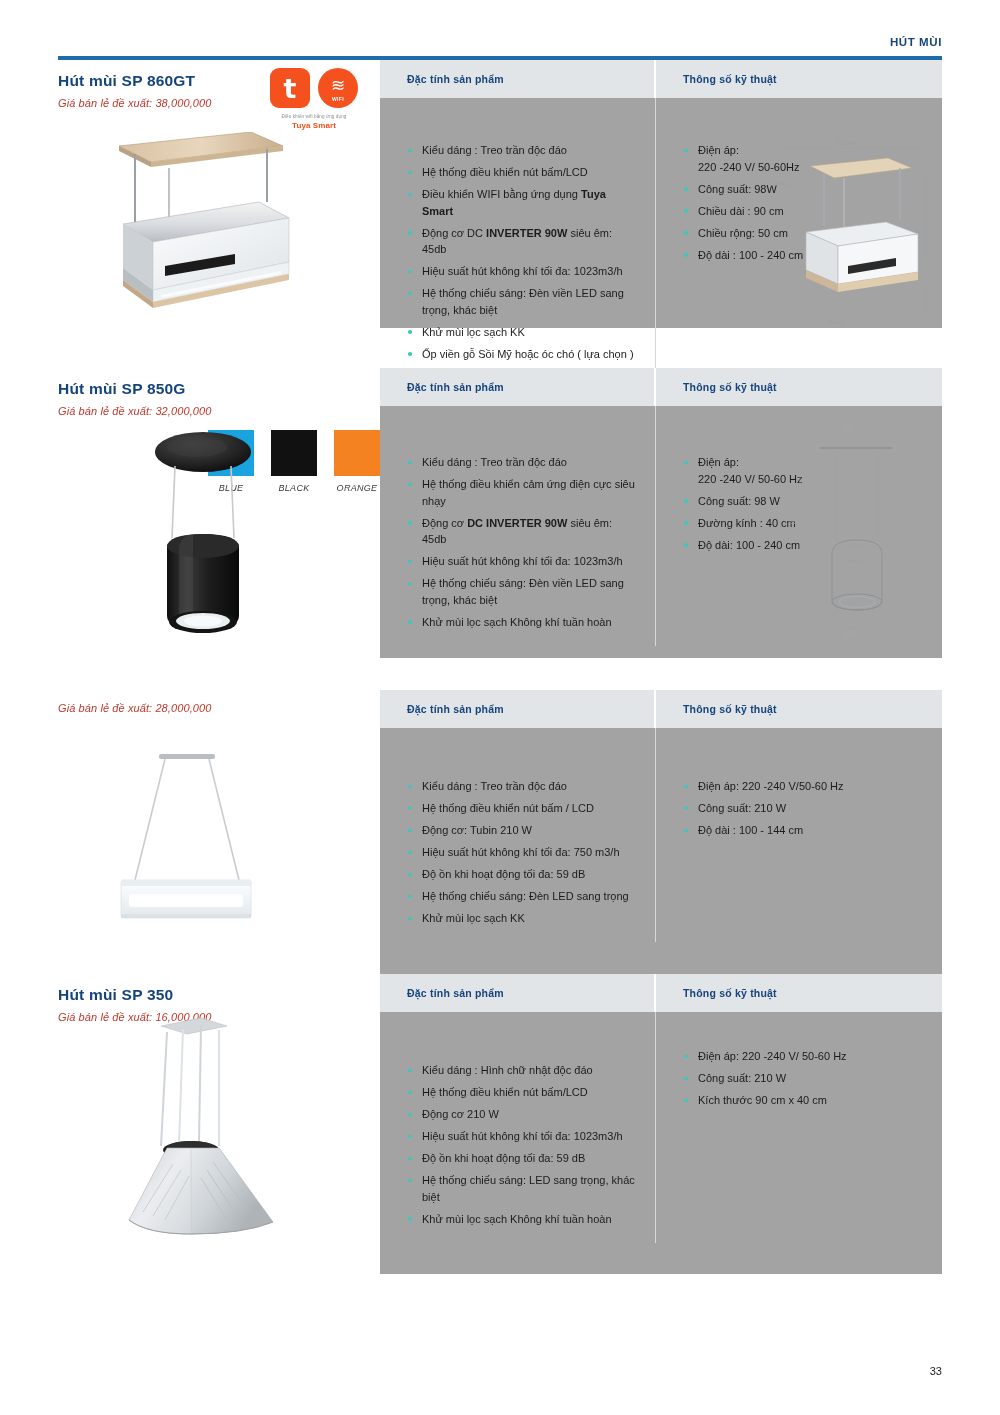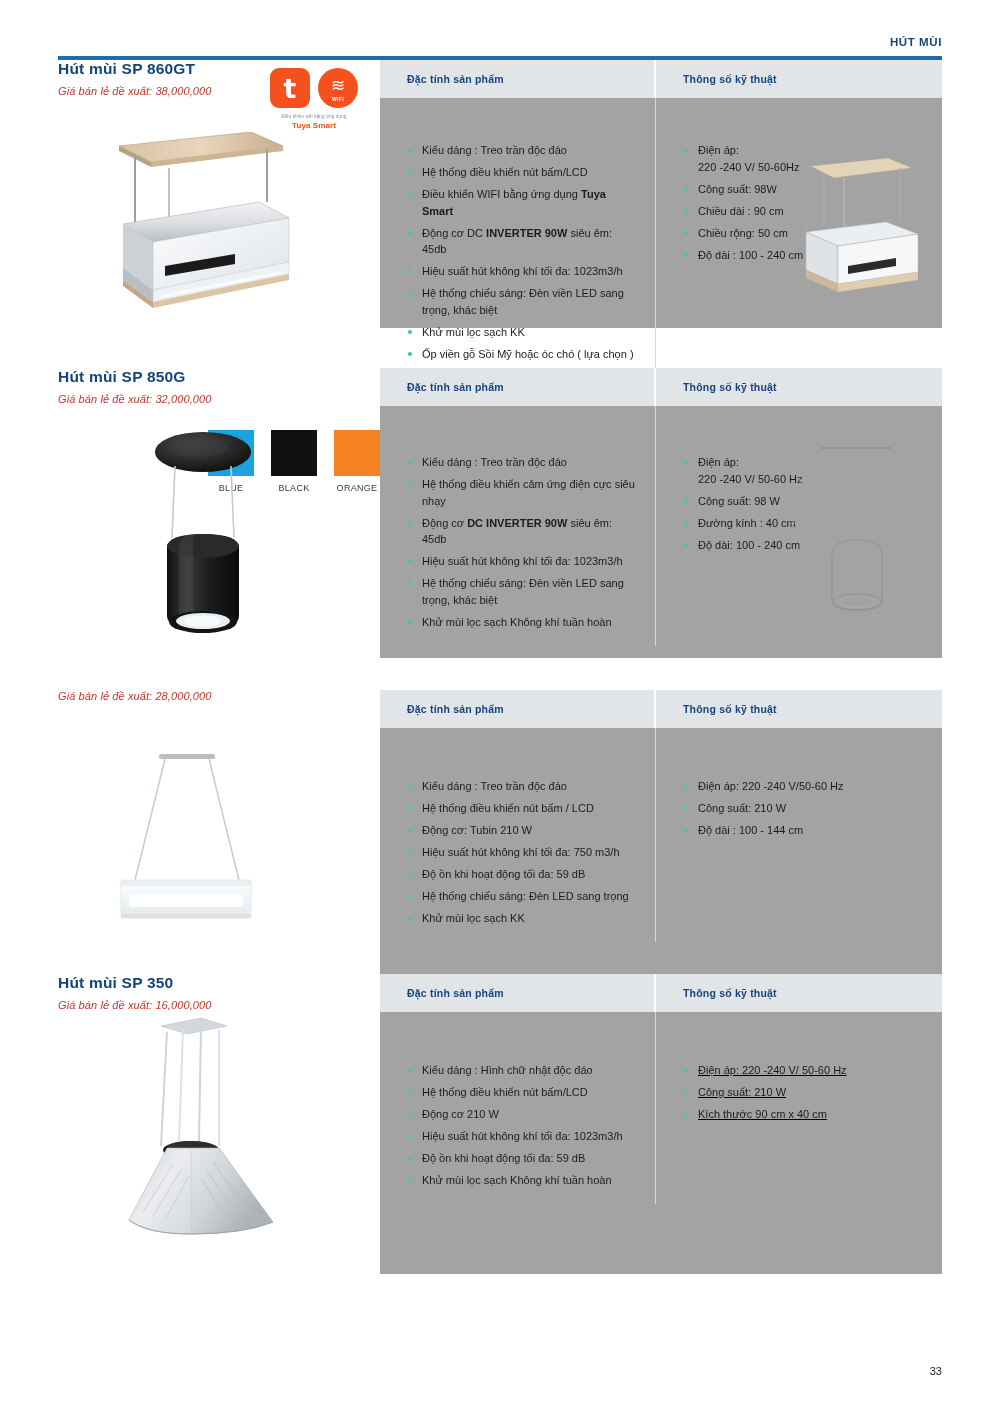--- a/index.html
+++ b/index.html
@@ -49,21 +49,21 @@
     align-items: stretch;
     width: 884px;
   }
 
   
   .col-left {
     width: 322px;
     flex: 0 0 322px;
     position: relative;
     background: #ffffff;
-    padding-top: 0;
+    padding-top: 12px;
   }
 
   .prod-title {
     font-size: 15.5px;
     font-weight: bold;
     color: #15447c;
     letter-spacing: 0.2px;
     margin-bottom: 7px;
   }
 
@@ -189,20 +189,21 @@
     letter-spacing: 0.1px;
   }
 
   
   .swatches {
     position: absolute;
     left: 150px;
     top: 62px;
     display: flex;
     gap: 17px;
+    font-style: italic;
   }
   .swatch { width: 46px; text-align: center; }
   .swatch .chip { width: 46px; height: 46px; }
   .swatch .chip-label {
     margin-top: 7px;
     font-size: 9px;
     color: #3a3a3a;
     letter-spacing: 0.3px;
   }
 
@@ -600,28 +601,29 @@
       <div class="col-spec">
         <div class="spec-col features">
           <div class="spec-head divider-right">Đặc tính sản phẩm</div>
           <div class="spec-body bordered" style="padding-top:50px;">
             <ul class="bullets">
               <li>Kiểu dáng : Hình chữ nhật độc đáo</li>
               <li>Hệ thống điều khiển nút bấm/LCD</li>
               <li>Động cơ 210 W</li>
               <li>Hiệu suất hút không khí tối đa: 1023m3/h</li>
               <li>Độ ồn khi hoạt động tối đa: 59 dB</li>
+              <li>Hệ thống chiếu sáng: LED sang trọng, khác biệt</li>
               <li>Khử mùi lọc sạch Không khí tuần hoàn</li>
             </ul>
           </div>
         </div>
 
         <div class="spec-col techs">
           <div class="spec-head">Thông số kỹ thuật</div>
-          <div class="spec-body" style="padding-top:50px;text-decoration:underline;">
+          <div class="spec-body" style="padding-top:36px;">
             <ul class="bullets">
               <li>Điện áp: 220 -240 V/ 50-60 Hz</li>
               <li>Công suất: 210 W</li>
               <li>Kích thước 90 cm x 40 cm</li>
             </ul>
           </div>
         </div>
       </div>
     </div>
   </div>

